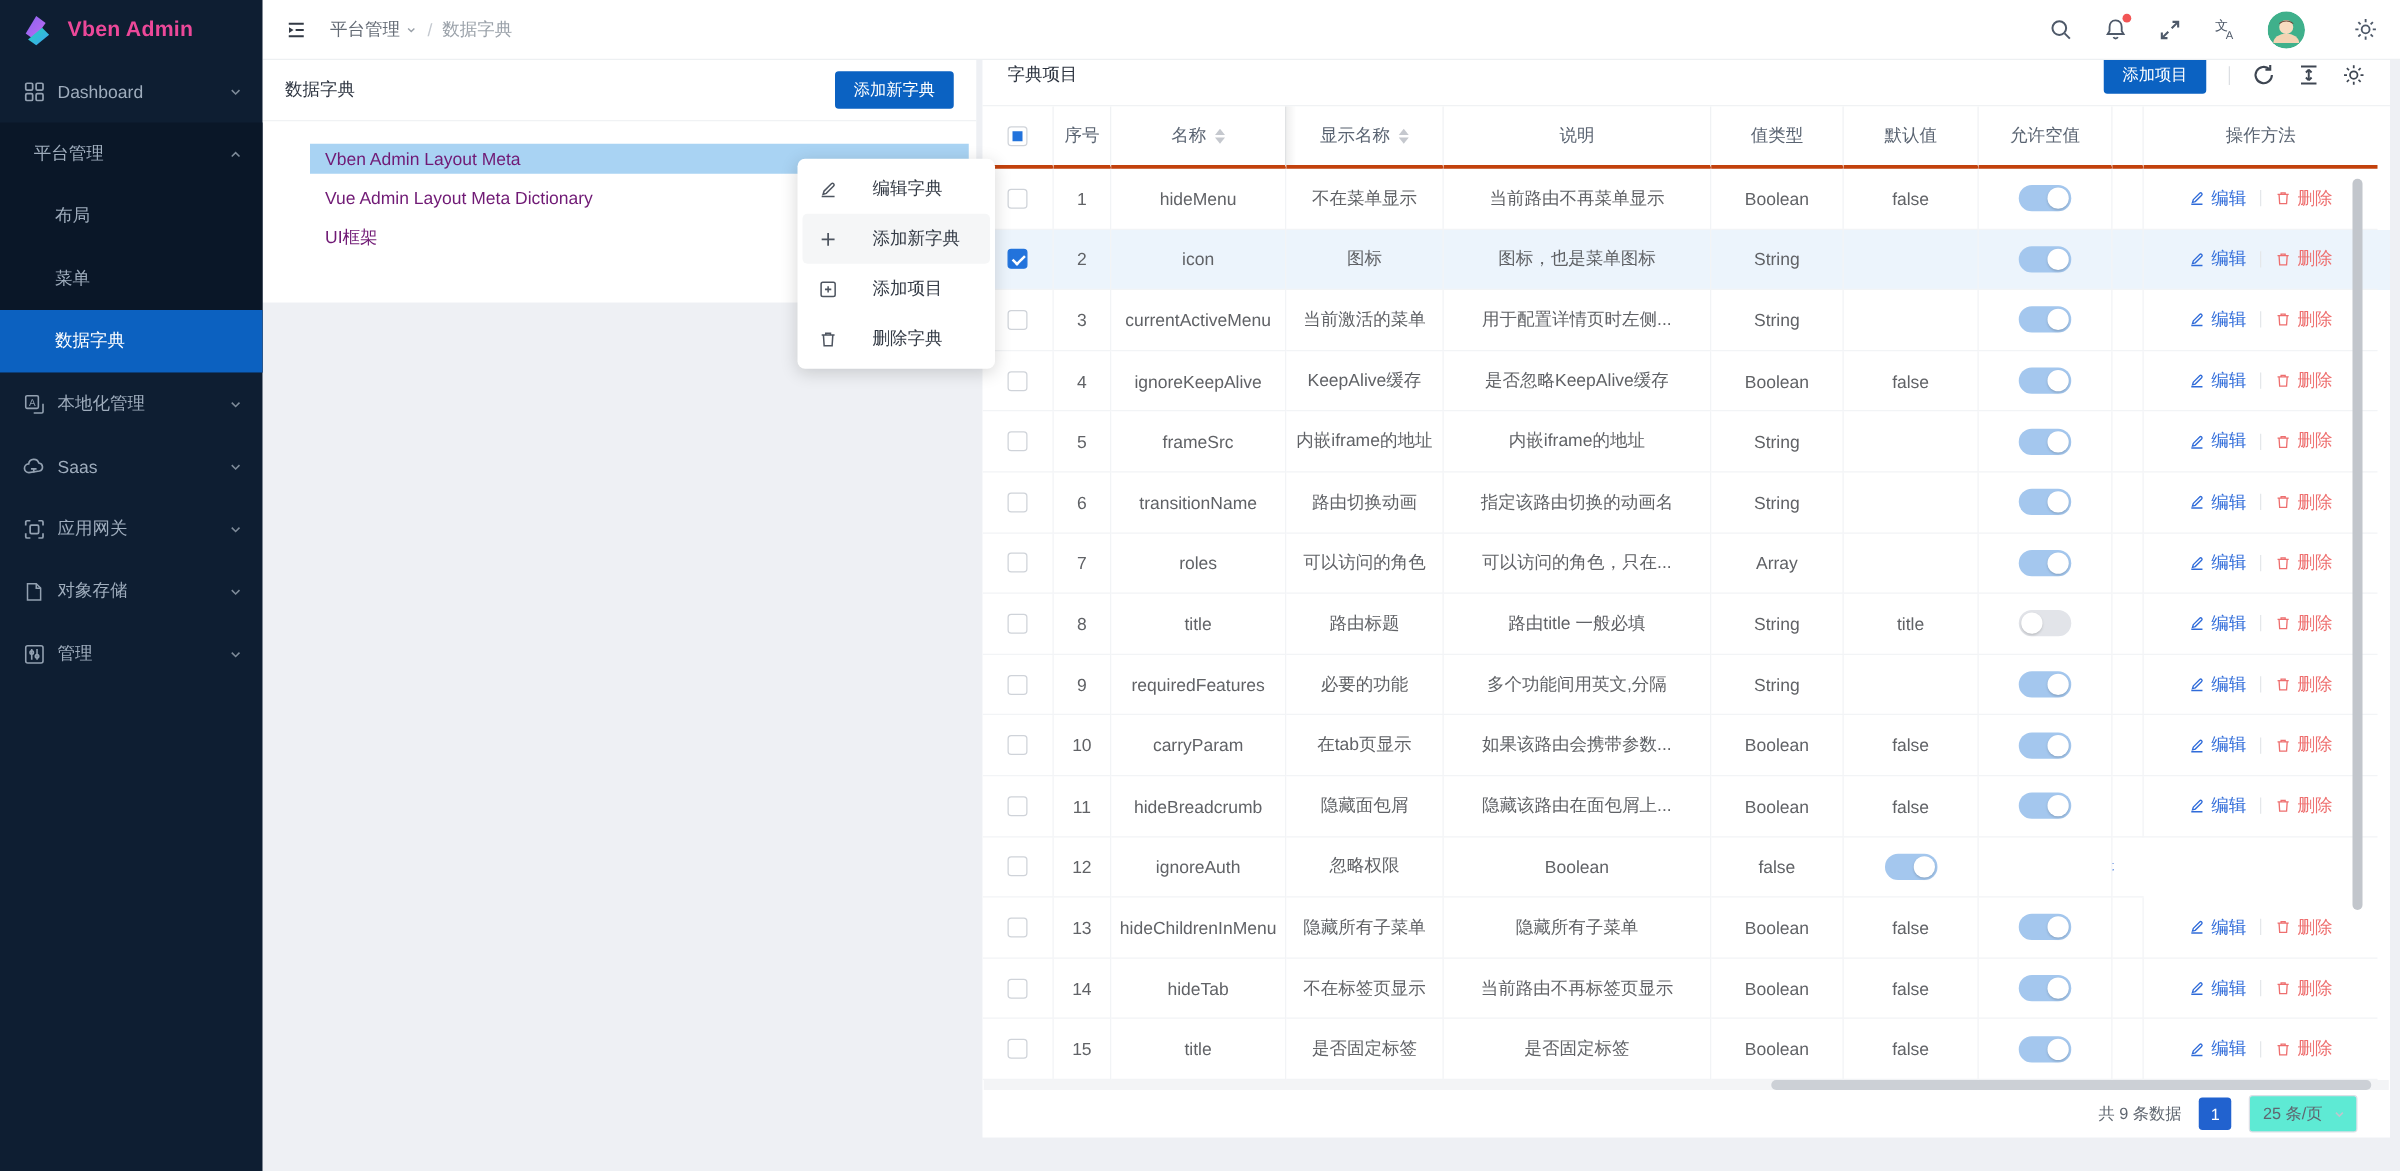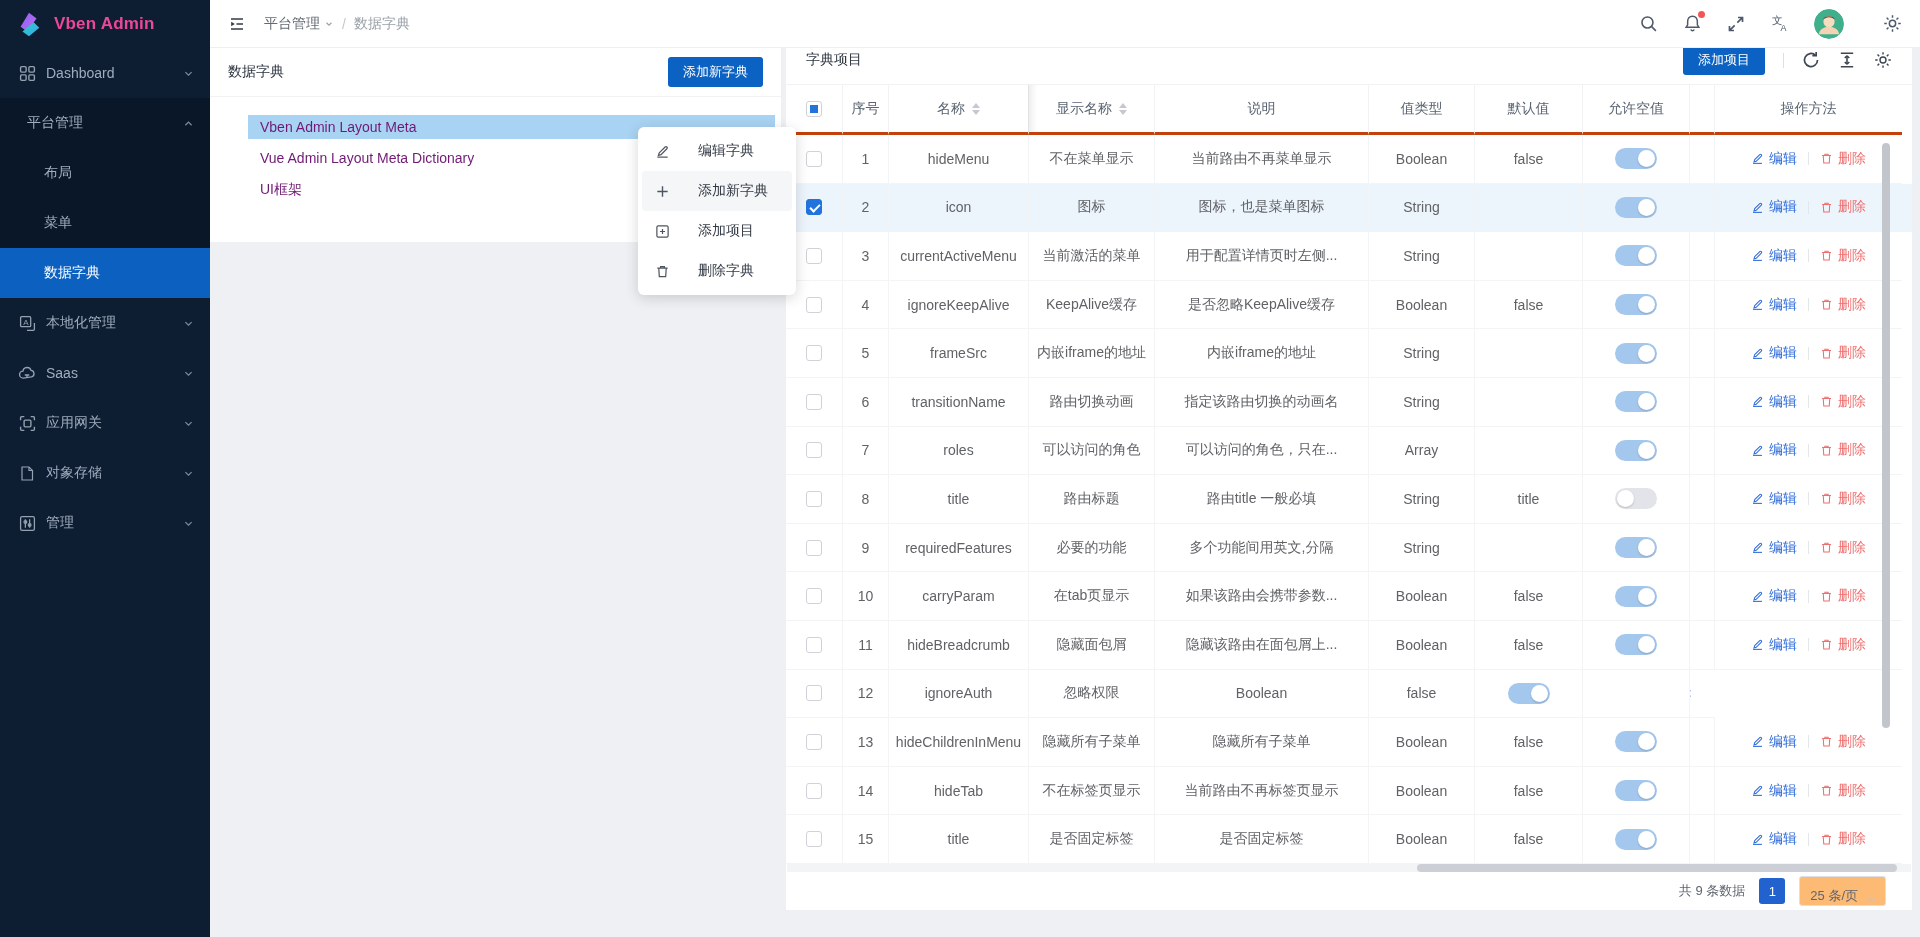--- a/index.html
+++ b/index.html
@@ -108,22 +108,22 @@
   .act-div{width:1px;height:13px;background:#e4e7ea;margin:0 11px;}
 
   .vscroll{position:absolute;top:58px;right:22px;width:8px;height:585px;border-radius:4px;background:#c2c6cc;}
   .hscroll{height:8px;margin:0 1px;background:#f3f4f6;position:relative;}
   .hscroll .thumb{position:absolute;top:0;height:8px;border-radius:4px;background:#ccd0d6;right:14px;width:480px;}
 
   .pagination{height:38px;display:flex;align-items:center;justify-content:flex-end;gap:14px;padding-right:26px;
     font-size:13px;color:#5f6670;}
   .page-box{width:26px;height:26px;background:#2162cf;color:#fff;border-radius:3px;display:flex;align-items:center;
     justify-content:center;font-size:13px;cursor:pointer;}
-  .page-size{height:28px;border:1px solid #dcdfe6;border-radius:3px;display:flex;align-items:flex-end;
-    padding:0 8px 0 10px;gap:8px;color:#5f6670;cursor:pointer;background:#fdba74;}
+  .page-size{height:28px;border:1px solid #dcdfe6;border-radius:3px;display:flex;align-items:center;
+    padding:0 8px 0 10px;gap:8px;color:#5f6670;cursor:pointer;background:#5eead4;}
   .page-size .sel-chev{color:#c0c4cc;}
 </style>
 </head>
 <body>
 
 <aside class="sidebar">
   <div class="logo">
     <span class="ico">
       <svg width="30" height="30" viewBox="0 0 32 32">
         <defs>

